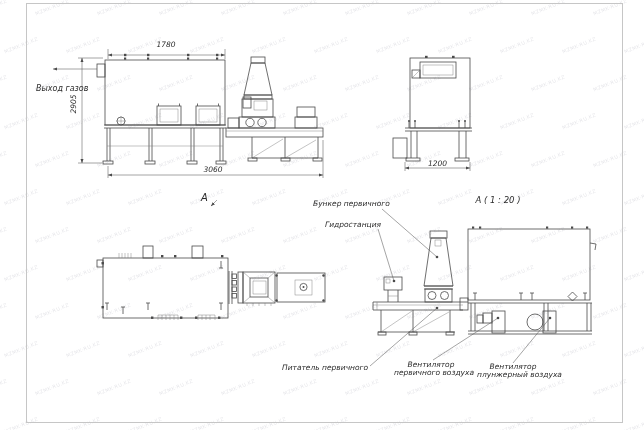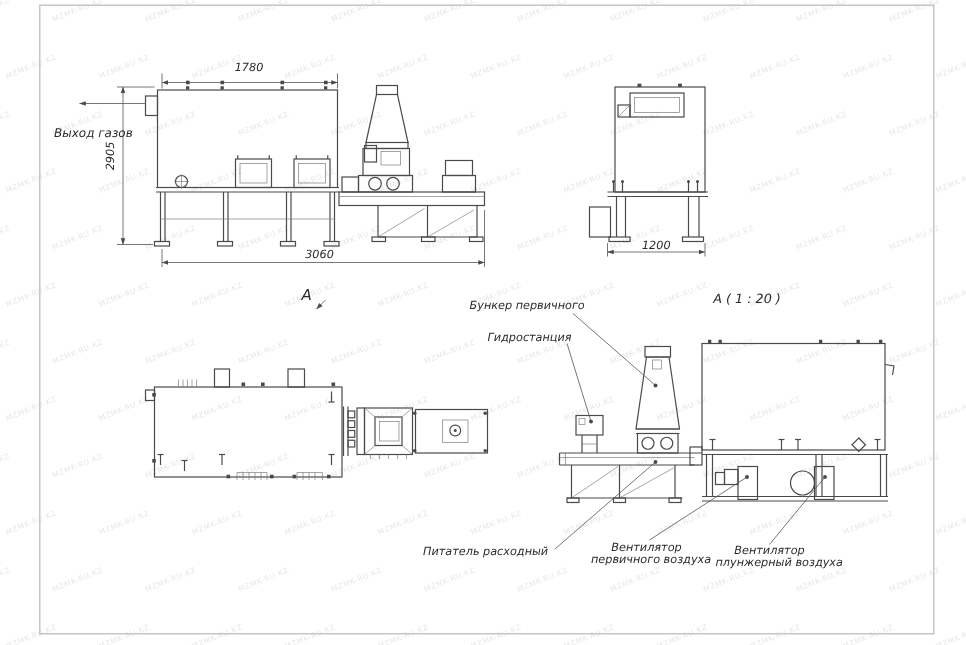--- a/index.html
+++ b/index.html
@@ -458,21 +458,21 @@
   <div class="lbl ctr" style="left:410px;top:160px;width:55px;">1200</div>
 
   <div class="lbl big" style="left:201px;top:194px;">А</div>
 
   <div class="lbl ctr" style="left:458px;top:196px;width:80px;font-size:8.5px;">А ( 1 : 20 )</div>
 
   <div class="lbl" style="left:313px;top:200px;">Бункер первичного</div>
 
   <div class="lbl" style="left:325px;top:221px;">Гидростанция</div>
 
-  <div class="lbl" style="left:282px;top:364px;">Питатель расходный</div>
+  <div class="lbl" style="left:282px;top:364px;">Питатель первичного</div>
 
   <div class="lbl ctr" style="left:394px;top:361px;width:74px;">
     <div>Вентилятор</div>
     <div>первичного воздуха</div>
   </div>
 
   <div class="lbl ctr" style="left:477px;top:363px;width:72px;">
     <div>Вентилятор</div>
     <div>плунжерный воздуха</div>
   </div>

